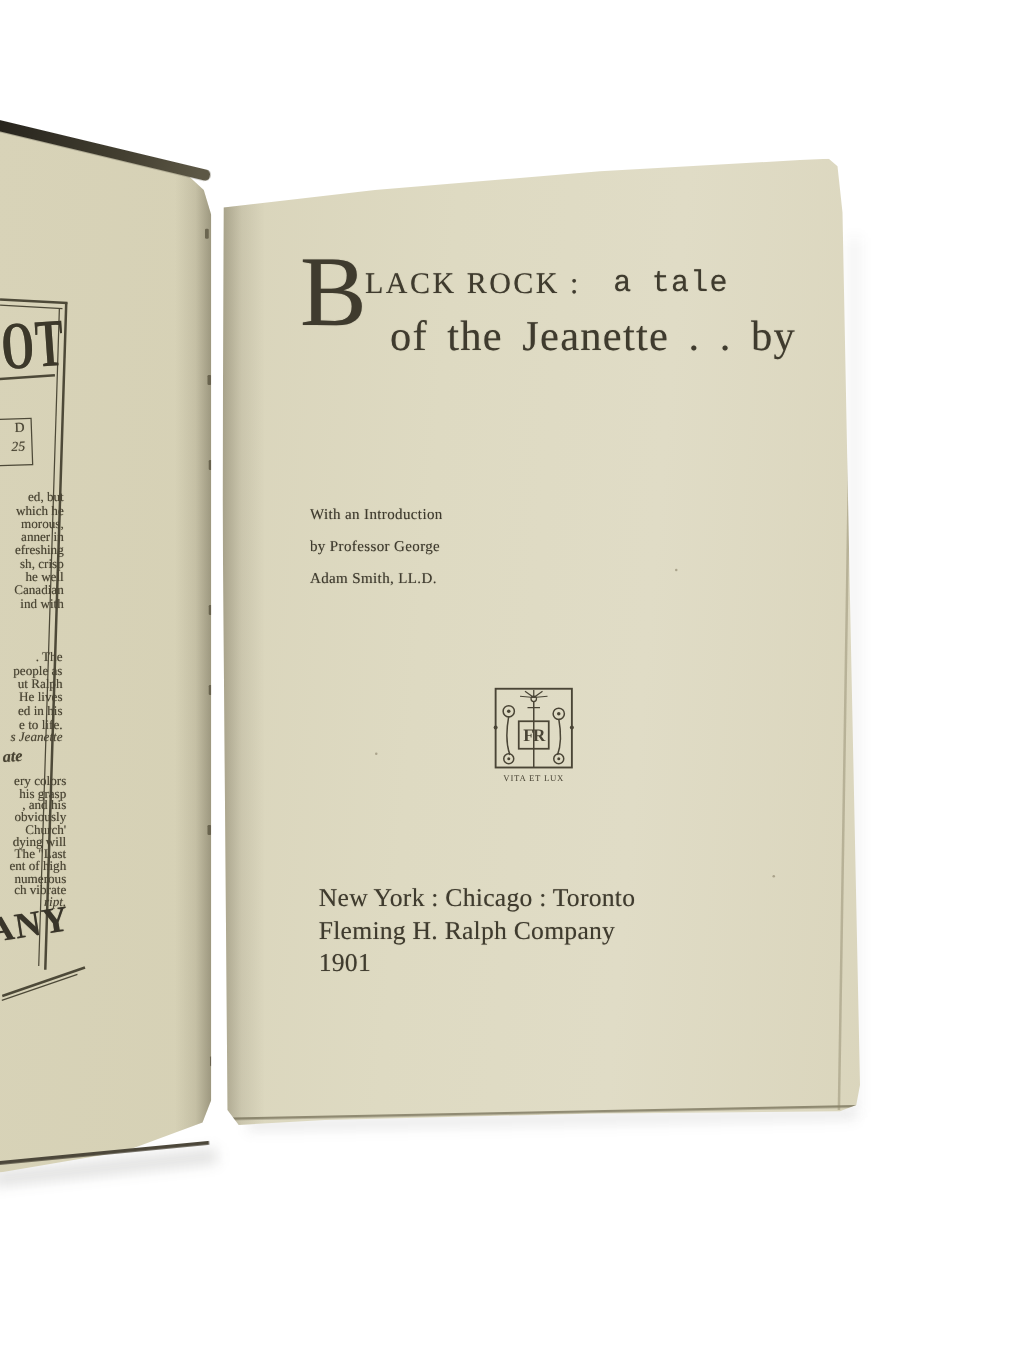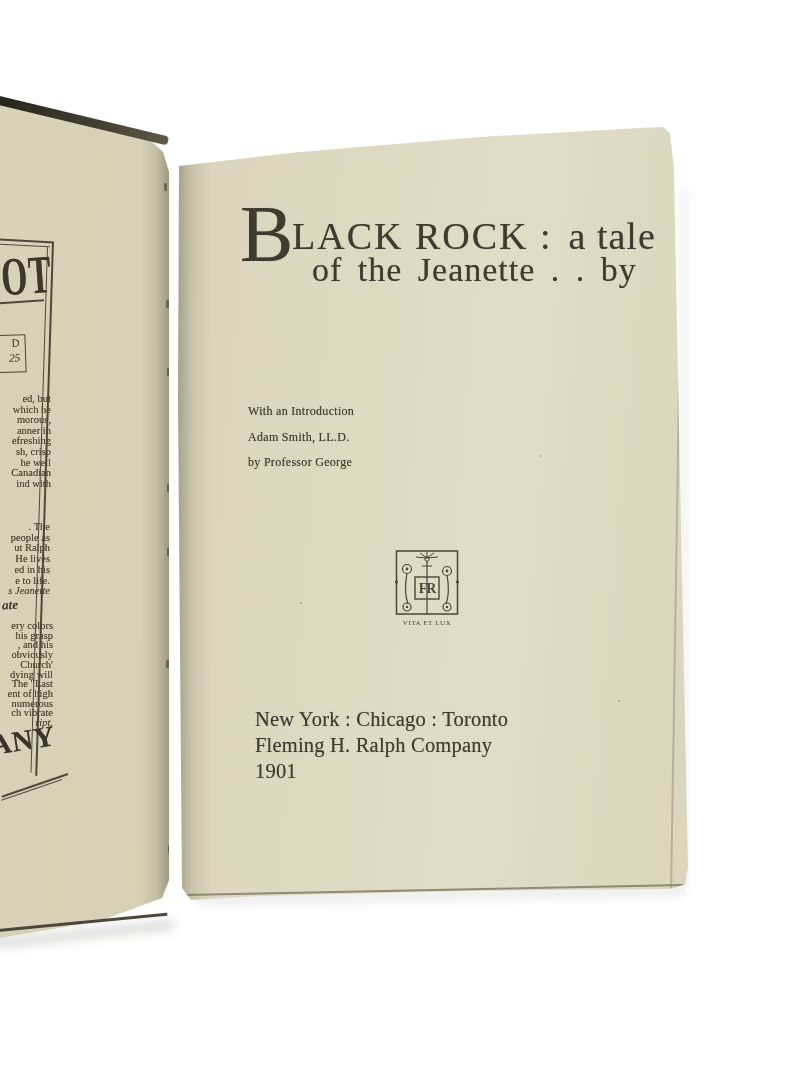--- a/index.html
+++ b/index.html
@@ -62,23 +62,23 @@
     background:linear-gradient(90deg,rgba(62,55,34,0.32) 0%,rgba(62,55,34,0.10) 45%,rgba(62,55,34,0) 100%);}
   .right-bottom-edge{position:absolute;left:185px;top:894px;width:505px;height:2.2px;
     background:rgba(110,104,80,.7);transform:rotate(-1.15deg);transform-origin:0 50%;filter:blur(.3px);}
   .right-side-edge{position:absolute;left:676px;top:140px;width:2px;height:748px;
     background:rgba(140,133,105,.45);transform:rotate(.9deg);}
 
   .ink{color:#3f3b2e;text-shadow:0 0 .7px rgba(63,59,46,.5);}
 
   .title-block{position:absolute;left:240px;top:200px;width:380px;height:130px;}
   .drop-cap{position:absolute;left:0;top:2px;font-size:80px;line-height:.82;font-weight:normal;}
-  .t-line1{position:absolute;left:52px;top:14px;font-size:38px;display:flex;gap:16px;white-space:nowrap;align-items:center;}
+  .t-line1{position:absolute;left:52px;top:14px;font-size:24px;display:flex;gap:26px;white-space:nowrap;align-items:center;}
   .t-caps{letter-spacing:2px;}
-  .t-tail{letter-spacing:1px;}
+  .t-tail{letter-spacing:1px;font-family:Liberation Mono, monospace;}
   .t-line2{position:absolute;left:72px;top:51px;font-size:34px;word-spacing:6px;letter-spacing:1px;white-space:nowrap;}
   .t-line3{position:absolute;left:42px;top:89px;font-size:33px;letter-spacing:1px;white-space:nowrap;}
 
   .intro-block{position:absolute;left:248px;top:399px;font-size:12px;line-height:25.5px;letter-spacing:.3px;}
   .imprint-block{position:absolute;left:255px;top:706px;font-size:20.5px;line-height:26px;letter-spacing:.2px;}
 
   .emblem{position:absolute;left:394px;top:544px;width:66px;height:84px;}
   .emblem svg{width:100%;height:100%;}
 
   .speck{position:absolute;width:2px;height:2px;border-radius:50%;background:rgba(120,110,85,.5);}
@@ -171,22 +171,22 @@
       <div class="drop-cap">B</div>
       <div class="t-line1">
         <span class="t-caps">LACK ROCK :</span>
         <span class="t-tail">a tale</span>
       </div>
       <div class="t-line2">of the Jeanette . . by</div>
     </div>
 
     <div class="intro-block ink">
         <div>With an Introduction</div>
+        <div>by Professor George</div>
         <div>Adam Smith, LL.D.</div>
-        <div>by Professor George</div>
       </div>
 
     <div class="emblem">
       <svg viewBox="0 0 66 84" xmlns="http://www.w3.org/2000/svg">
         <g stroke="#4a4536" fill="none" stroke-width="1.5">
           <rect x="2.5" y="7" width="61" height="63"></rect>
           <circle cx="2.5" cy="38" r="1.6" fill="#4a4536" stroke="none"></circle>
           <circle cx="63.5" cy="38" r="1.6" fill="#4a4536" stroke="none"></circle>
 
           <g stroke-width="1">

